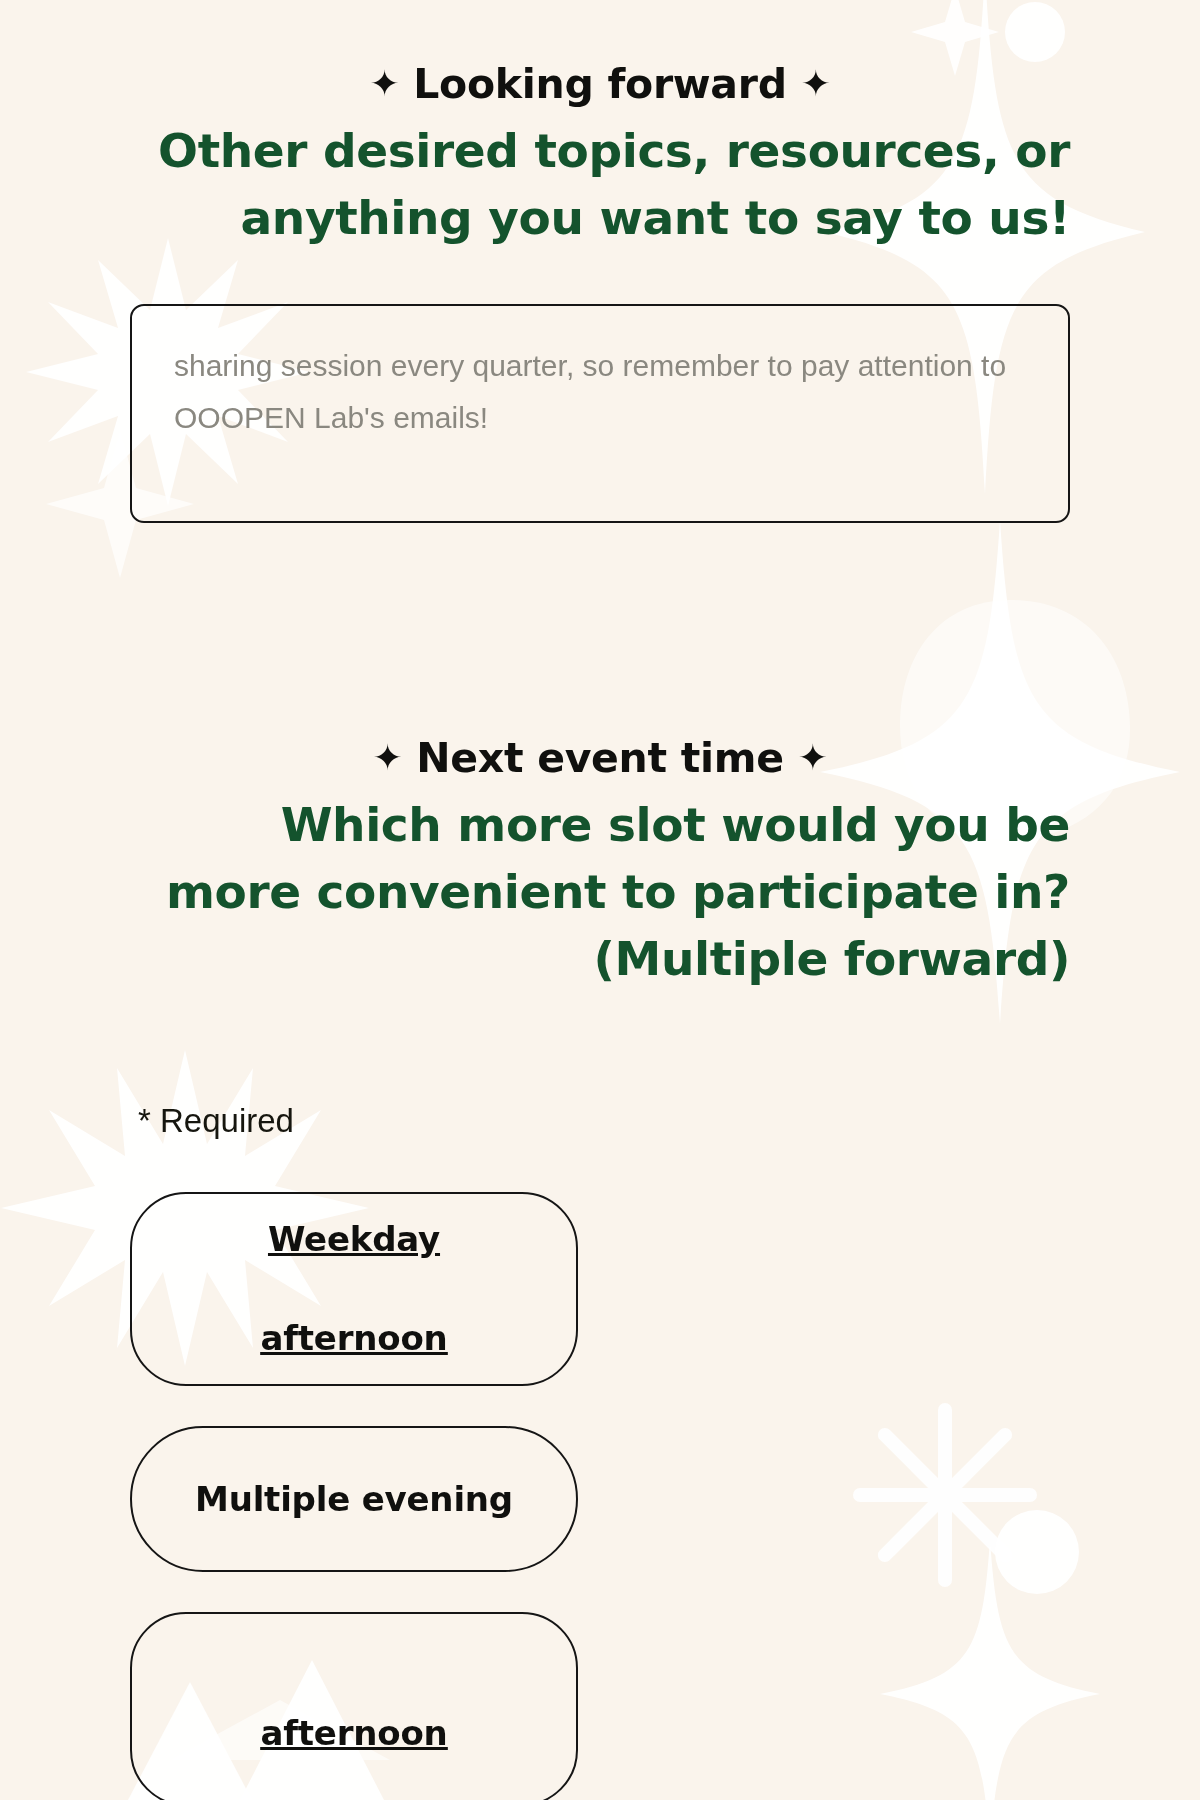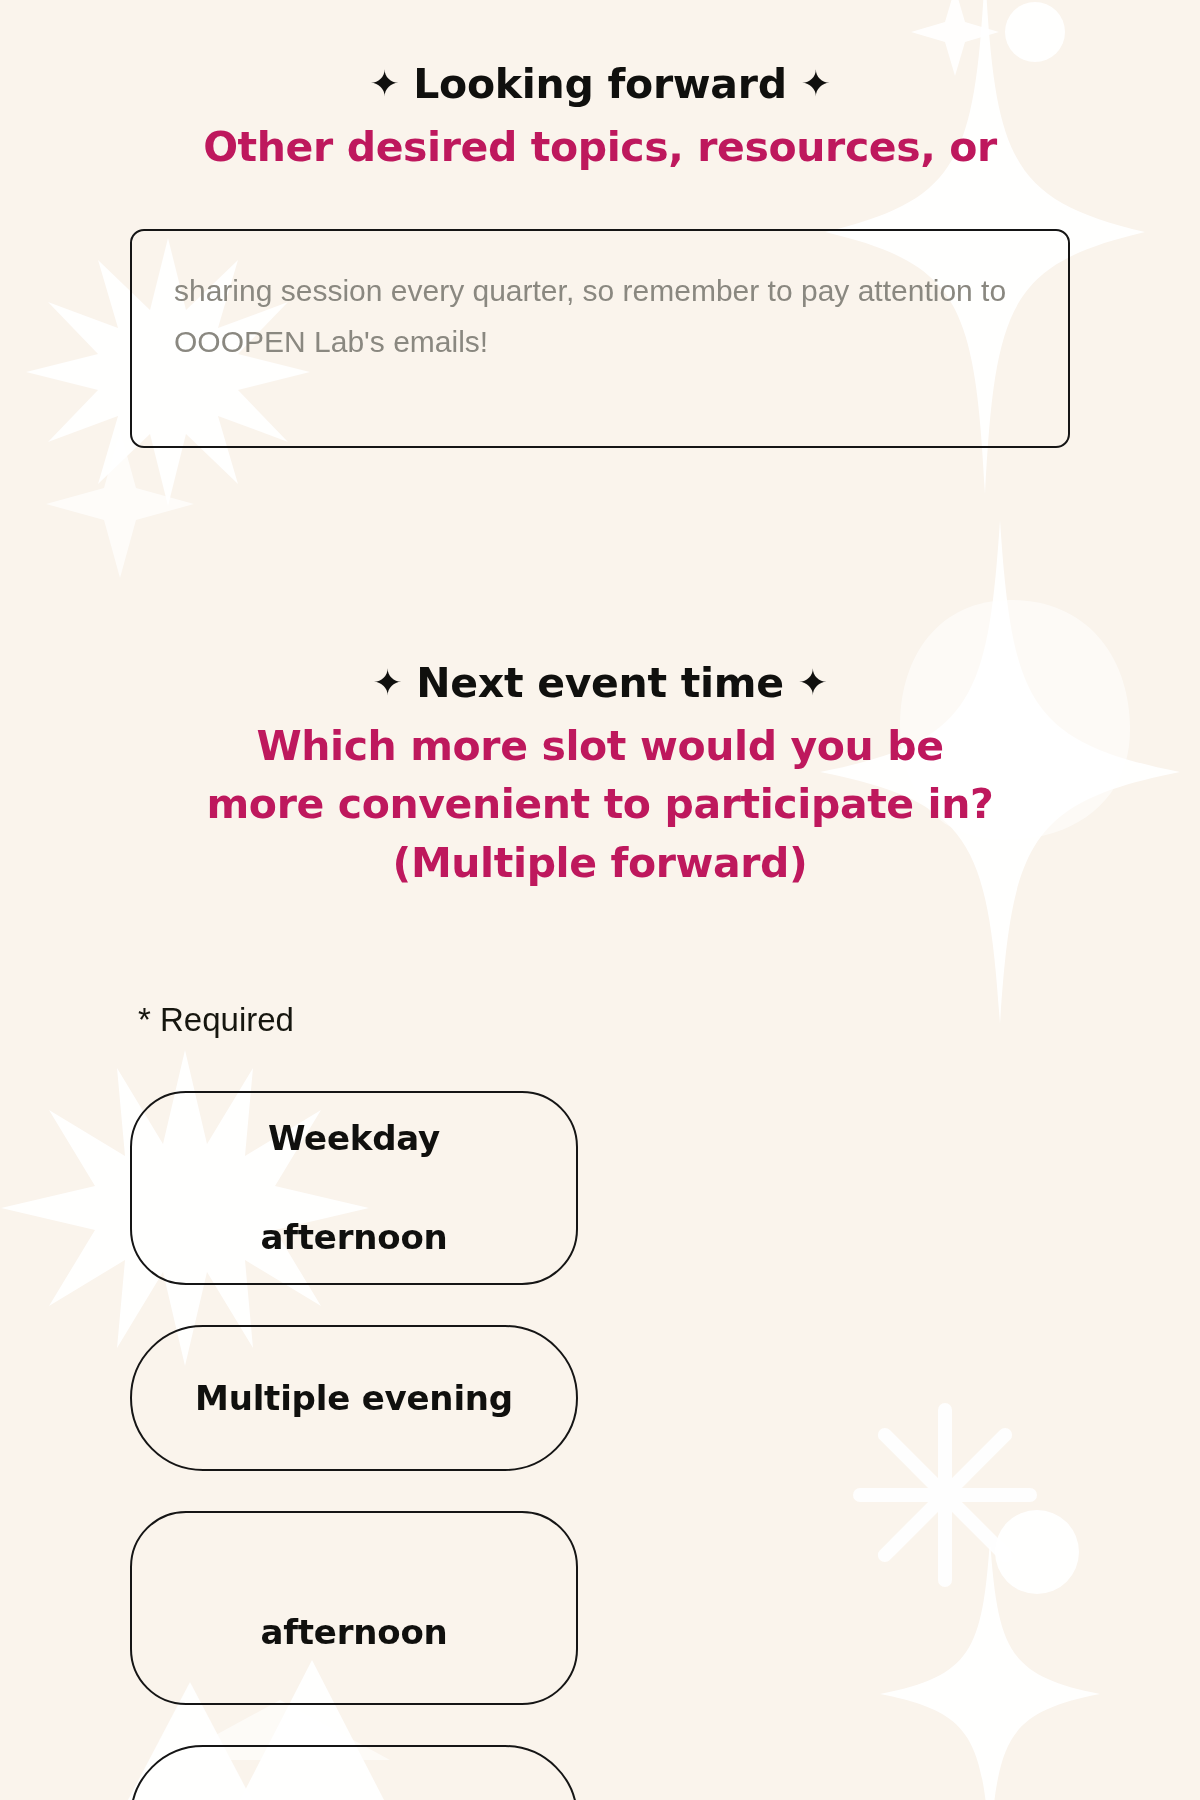--- a/index.html
+++ b/index.html
@@ -44,27 +44,27 @@
     font-weight: 700;
     font-size: 41px;
     line-height: 1.28;
     letter-spacing: -0.3px;
     color: #10100e;
     white-space: nowrap;
   }
   .eyebrow .spark { font-size: 36px; vertical-align: 2px; }
 
   .prompt {
-    text-align: center;
+    text-align: right;
     font-family: "DejaVu Sans", sans-serif;
     font-weight: 700;
-    font-size: 41px;
+    font-size: 47px;
     line-height: 1.42;
     letter-spacing: -0.4px;
-    color: #be185d;
+    color: #14532d;
     margin-top: 8px;
   }
 
   
   .field-wrap { margin-top: 52px; }
 
   .answer-box {
     width: 100%;
     height: 219px;
     background: transparent;
@@ -122,21 +122,21 @@
     height: 194px;
     border-radius: 56px;
   }
   .option.one-line {
     width: 448px;
     height: 146px;
     border-radius: 80px;
     align-self: flex-start;
   }
   .option.one-line span { white-space: nowrap; }
-  .option.two-line span { display: block; }
+  .option.two-line span { display: block; text-decoration: underline; }
 </style>
 </head>
 <body>
 
 <svg id="decor" viewBox="0 0 1200 1800" aria-hidden="true">
   <g fill="#ffffff">
 
     <path d="M985 -30 C995 160 1010 200 1145 232 C1010 264 995 304 985 494 C975 304 960 264 825 232 C960 200 975 160 985 -30 Z" opacity="0.95"></path>
 
     <circle cx="1035" cy="32" r="30" opacity="0.95"></circle>
@@ -175,20 +175,21 @@
   <section class="block-a">
 
     <div class="eyebrow">
       <span class="spark">✦</span>
       <span>Looking forward</span>
       <span class="spark">✦</span>
     </div>
 
     <h2 class="prompt">
       <span>Other desired topics, resources, or</span><br>
+      <span>anything you want to say to us!</span>
     </h2>
 
     <div class="field-wrap">
       <textarea class="answer-box" placeholder="sharing session every quarter, so remember to pay attention to OOOPEN Lab's emails!" style=""></textarea>
     </div>
 
   </section>
 
   <section class="block-b">
 

